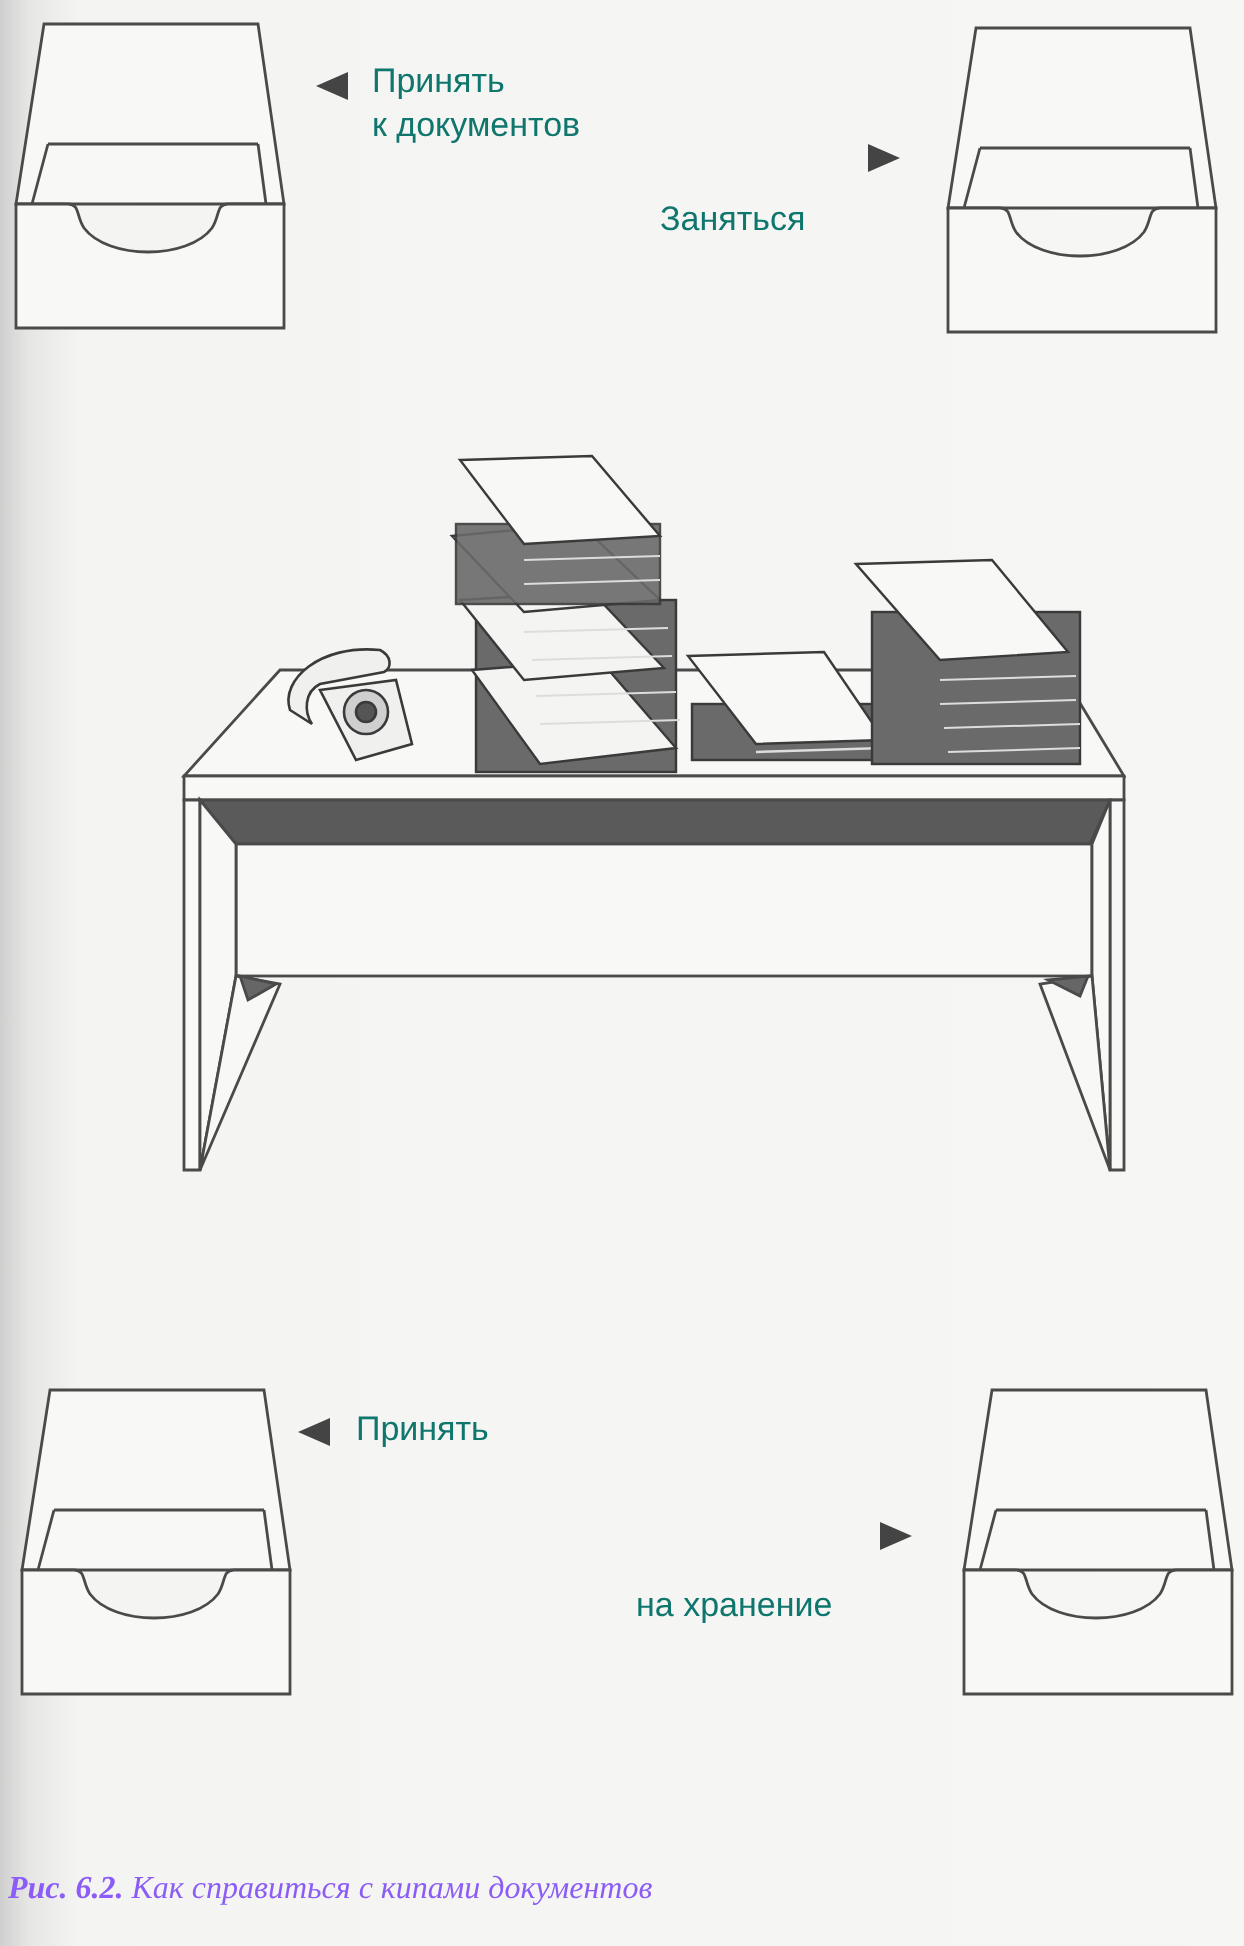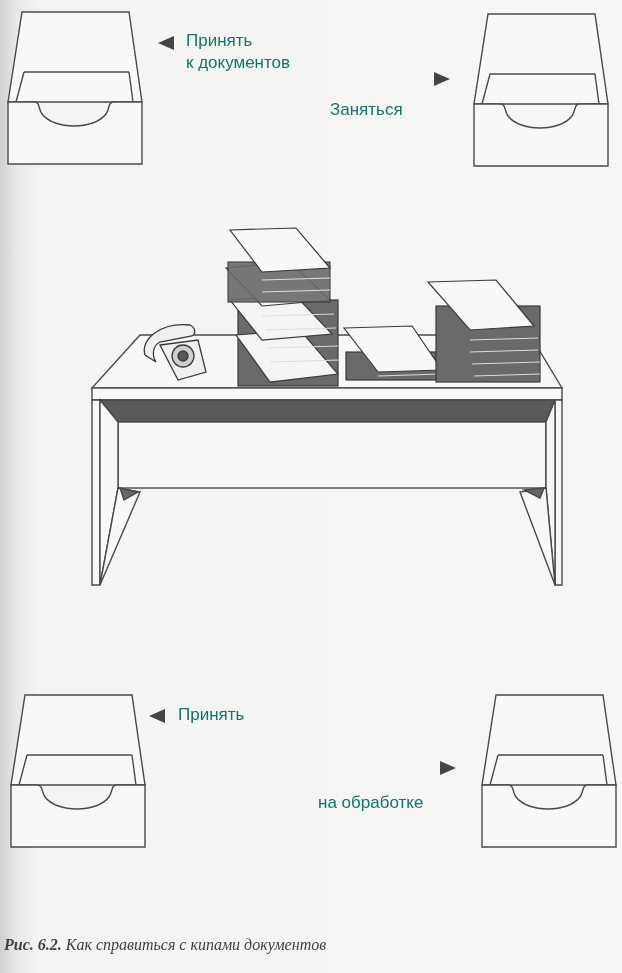--- a/index.html
+++ b/index.html
@@ -10,21 +10,21 @@
     color: #3a3a3a;
   }
   .art { position: absolute; left: 0; top: 0; }
   .label {
     position: absolute; font-size: 17px; line-height: 22px; color: #0f766e;
     font-family: "Liberation Sans", sans-serif;
   }
   .label.right { }
   .caption {
     position: absolute; left: 4px; top: 936px; font-size: 16px;
-    font-family: "Liberation Serif", serif; font-style: italic; color: #404040;
+    font-family: "Liberation Serif", serif; font-style: italic; color: #8b5cf6;
   }
   .caption b { font-weight: bold; }
   .arrow { position: absolute; width: 0; height: 0; border-top: 7px solid transparent; border-bottom: 7px solid transparent; }
   .arrow.left { border-right: 16px solid #444; }
   .arrow.right { border-left: 16px solid #444; }
 </style>
 </head>
 <body>
 
 <svg class="art" width="622" height="973" viewBox="0 0 622 973">
@@ -133,19 +133,19 @@
   <div>Заняться</div>
 </div>
 
 <div class="arrow left" style="left:149px; top:709px;"></div>
 <div class="label" style="left:178px; top:704px;">
   <div>Принять</div>
 </div>
 
 <div class="arrow right" style="left:440px; top:761px;"></div>
 <div class="label right" style="left:318px; top:792px; width:120px;">
-  <div>на обработке</div>
+  <div>на хранение</div>
 </div>
 
 <div class="caption">
   <b>Рис. 6.2.</b>
   <span>Как справиться с кипами документов</span>
 </div>
 
 </body></html>

